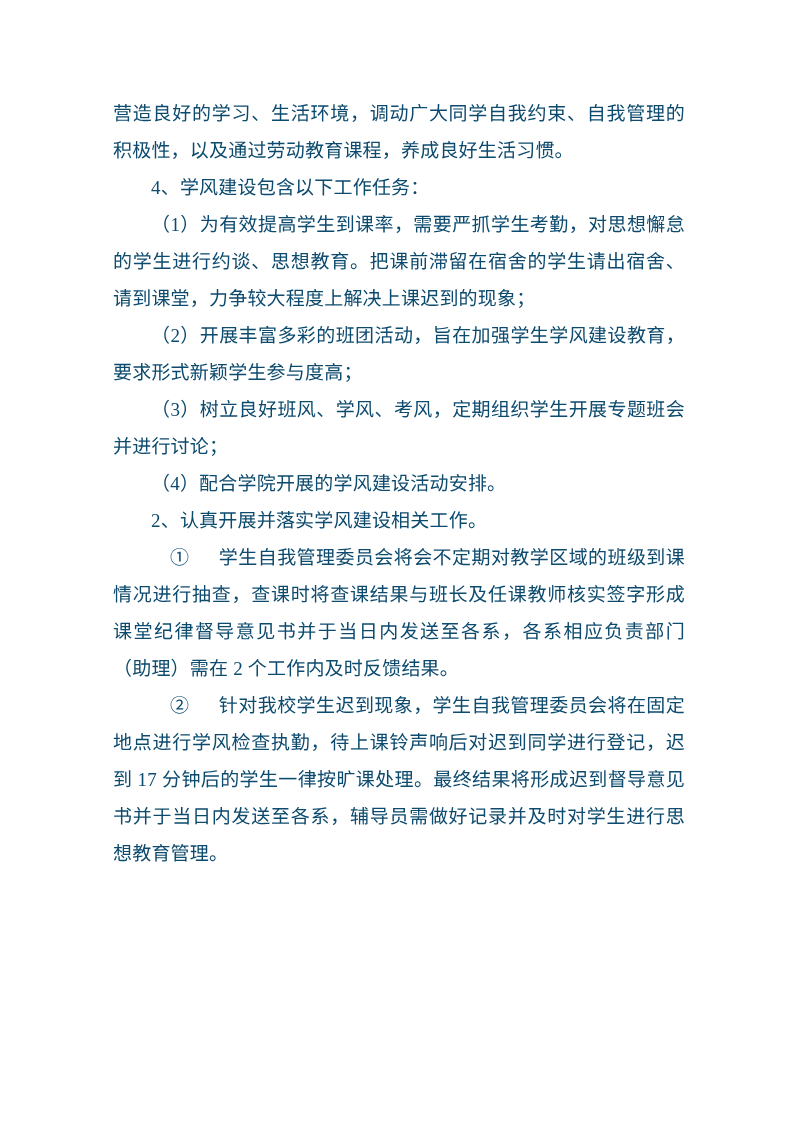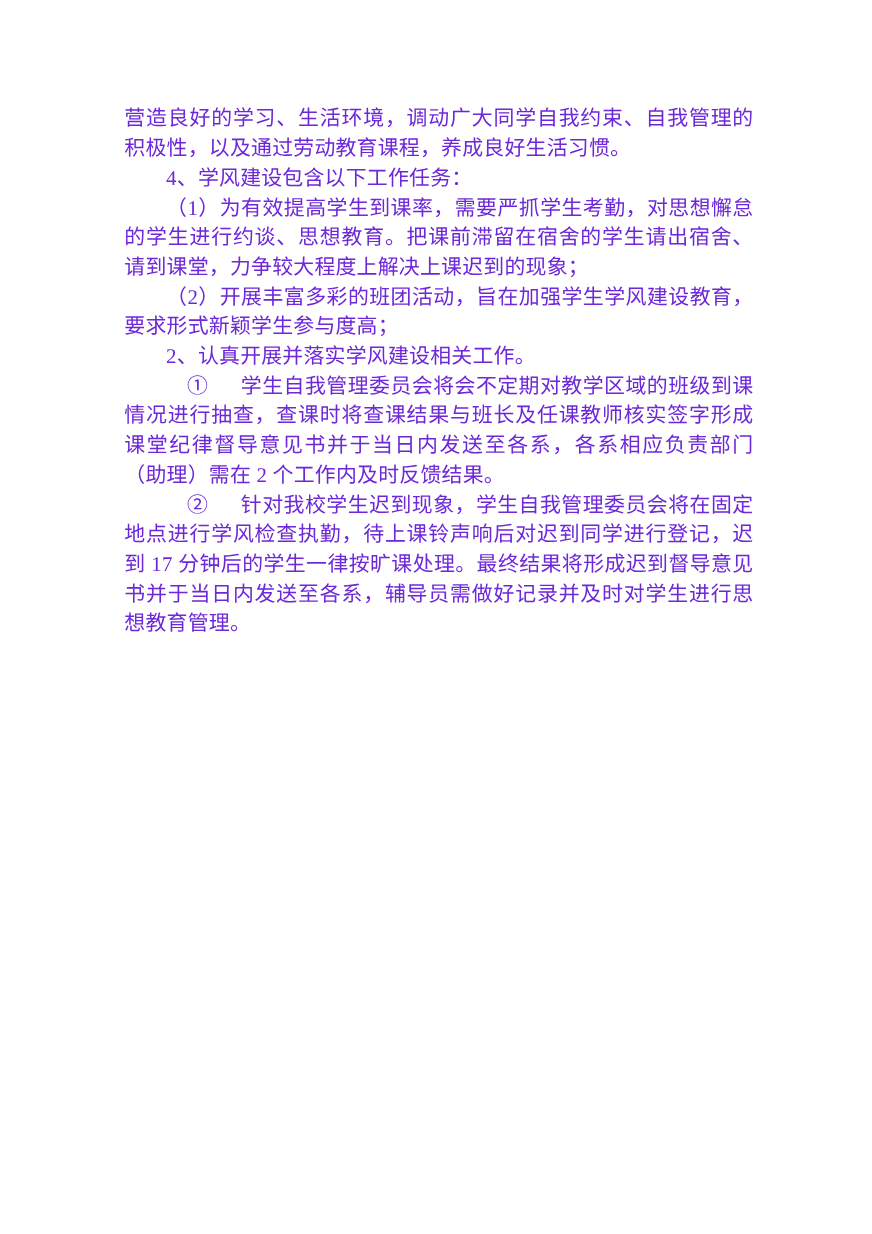--- a/index.html
+++ b/index.html
@@ -14,22 +14,22 @@
     background: #ffffff;
     box-sizing: border-box;
     padding: 95px 108px 0 113px;
     overflow: hidden;
     font-family: "Liberation Serif", "DejaVu Serif", serif;
   }
   .doc p {
     margin: 0;
     padding: 0;
     font-size: 19px;
-    line-height: 27px;
-    color: #6d28d9;
+    line-height: 37px;
+    color: #0c4a6e;
     text-align: justify;
     letter-spacing: 0.2px;
   }
   .indent-2 {
     text-indent: 2em;
   }
   .circ-para {
     text-indent: 1.5em;
   }
   .circ-marker {
@@ -46,21 +46,23 @@
 
     <p>营造良好的学习、生活环境，调动广大同学自我约束、自我管理的积极性，以及通过劳动教育课程，养成良好生活习惯。</p>
 
 
     <p class="indent-2">4、学风建设包含以下工作任务：</p>
 
     <p class="indent-2">（1）为有效提高学生到课率，需要严抓学生考勤，对思想懈怠的学生进行约谈、思想教育。把课前滞留在宿舍的学生请出宿舍、请到课堂，力争较大程度上解决上课迟到的现象；</p>
 
     <p class="indent-2">（2）开展丰富多彩的班团活动，旨在加强学生学风建设教育，要求形式新颖学生参与度高；</p>
 
+    <p class="indent-2">（3）树立良好班风、学风、考风，定期组织学生开展专题班会并进行讨论；</p>
 
+    <p class="indent-2">（4）配合学院开展的学风建设活动安排。</p>
 
     <p class="indent-2">2、认真开展并落实学风建设相关工作。</p>
 
 
     <p class="circ-para">
       <span class="circ-marker">①</span><span>学生自我管理委员会将会不定期对教学区域的班级到课情况进行抽查，查课时将查课结果与班长及任课教师核实签字形成课堂纪律督导意见书并于当日内发送至各系，各系相应负责部门（助理）需在 2 个工作内及时反馈结果。</span>
     </p>
 
     <p class="circ-para">
       <span class="circ-marker">②</span><span>针对我校学生迟到现象，学生自我管理委员会将在固定地点进行学风检查执勤，待上课铃声响后对迟到同学进行登记，迟到 17 分钟后的学生一律按旷课处理。最终结果将形成迟到督导意见书并于当日内发送至各系，辅导员需做好记录并及时对学生进行思想教育管理。</span>

